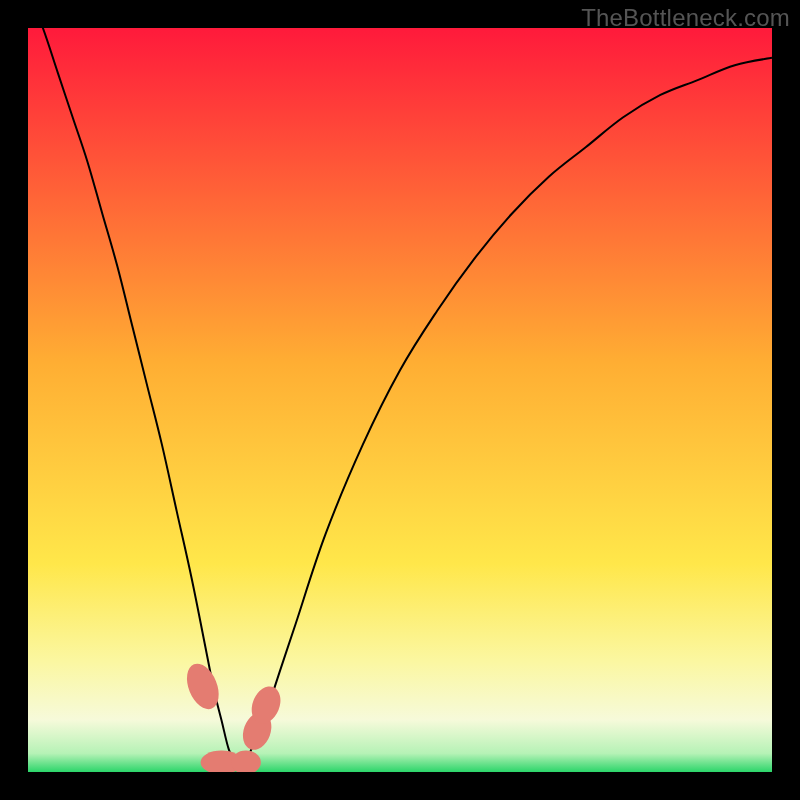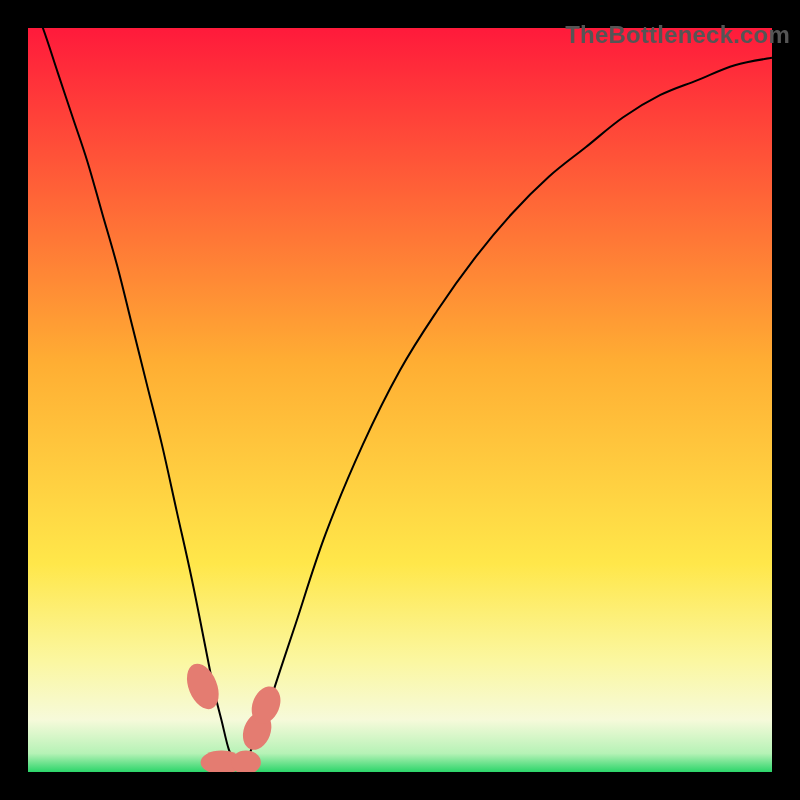--- a/index.html
+++ b/index.html
@@ -25,24 +25,23 @@
     width: 744px;
     height: 744px;
     overflow: hidden;
   }
   .watermark {
     position: absolute;
     top: 4px;
     right: 10px;
     color: #555;
     font-size: 24px;
-    font-weight: 700;
+    font-weight: 400;
     letter-spacing: 0.2px;
     user-select: none;
-    margin-top: 17px;
   }
   svg { display: block; }
   .curve {
     fill: none;
     stroke: #000;
     stroke-width: 2;
   }
   .marker {
     fill: #e47c71;
     stroke: none;

